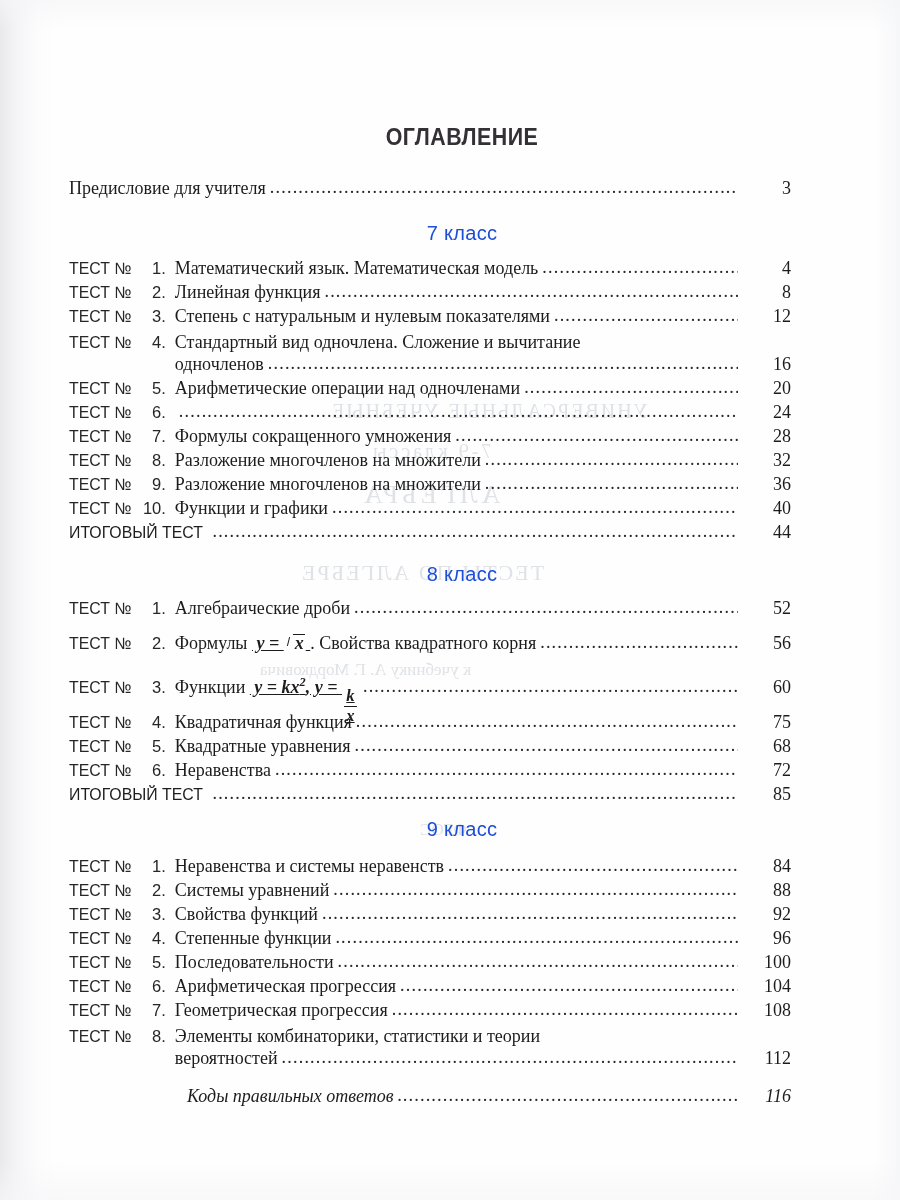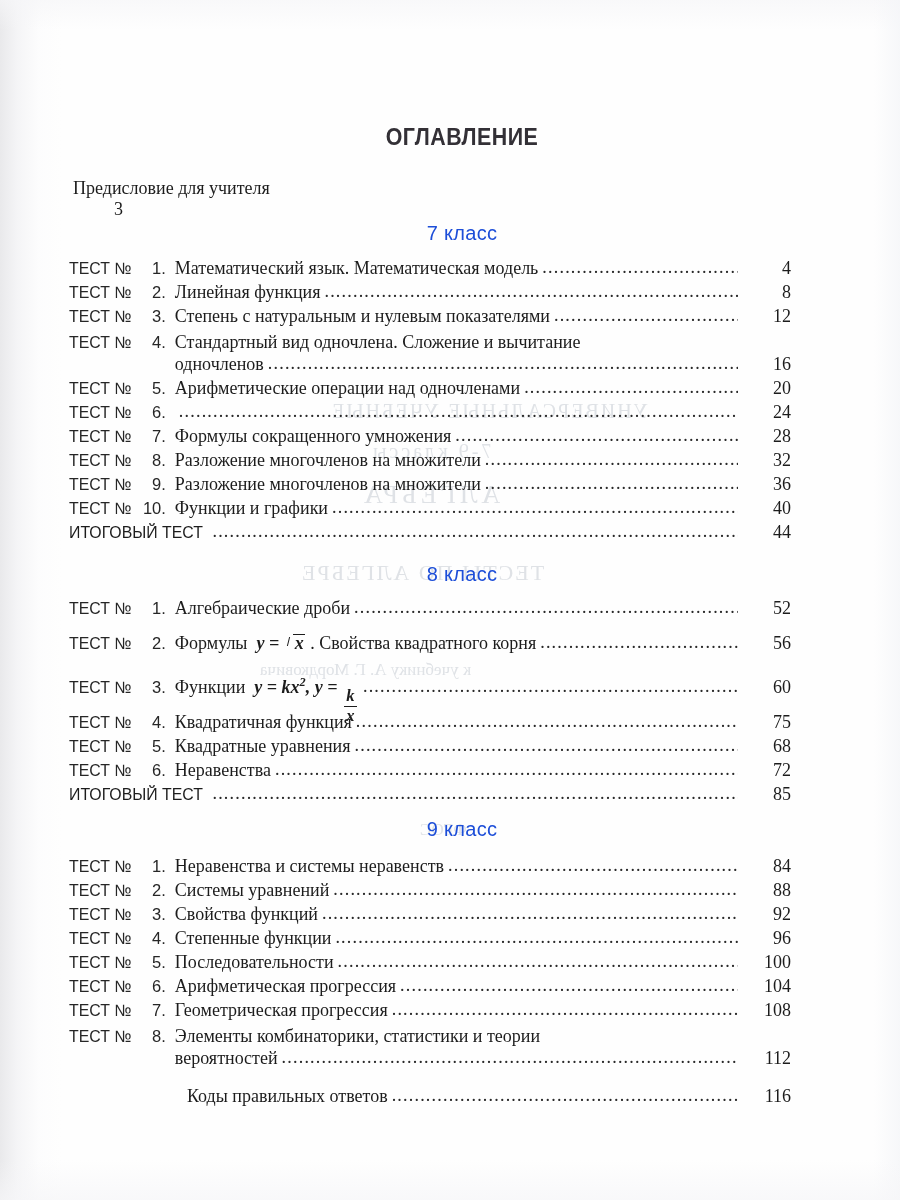--- a/index.html
+++ b/index.html
@@ -177,27 +177,28 @@
   .row.cont .num { visibility: hidden; }
   .row.sans-title .title-txt {
     font-family: "Liberation Sans", "DejaVu Sans", sans-serif;
     font-size: 16.5px;
     transform: scaleX(0.96);
     transform-origin: left center;
   }
 
   
   .row.preface { left: 57px; }
-  .row.codes   { left: 175px; width: 604px; }
+  .row.codes   { left: 175px; width: 604px; font-style: italic; }
 
   
   .mathi {
     font-family: "Liberation Serif", "DejaVu Serif", serif;
     font-style: italic;
     font-weight: bold;
+    text-decoration: underline;
   }
   .sqrt {
     display: inline-block;
     position: relative;
     padding-left: 9px;
     margin: 0 2px;
   }
   .sqrt::before {
     content: "";
     position: absolute;
@@ -247,21 +248,21 @@
   <div class="bleed" style="left:330px; top:400px; font-size:20px; letter-spacing:2px;">УНИВЕРСАЛЬНЫЕ УЧЕБНЫЕ</div>
   <div class="bleed" style="left:370px; top:440px; font-size:20px; letter-spacing:3px;">7-9 классы</div>
   <div class="bleed" style="left:360px; top:480px; font-size:26px; letter-spacing:4px;">АЛГЕБРА</div>
   <div class="bleed" style="left:260px; top:660px; font-size:17px;">к учебнику А. Г. Мордковича</div>
   <div class="bleed" style="left:420px; top:820px; font-size:17px;">ФГОС</div>
 
   <div class="content">
 
     <div class="toc-title">ОГЛАВЛЕНИЕ</div>
 
-    <div class="row preface" style="top:178px;flex-direction:column;">
+    <div class="row preface" style="top:178px;">
       <span class="title-txt">Предисловие для учителя</span>
       <span class="leader"></span>
       <span class="page-no">3</span>
     </div>
 
     <div class="section-head" style="top:222px;">7 класс</div>
 
     <div class="row" style="top:258px;">
       <span class="test-label">ТЕСТ №</span>
       <span class="num">1.</span>

